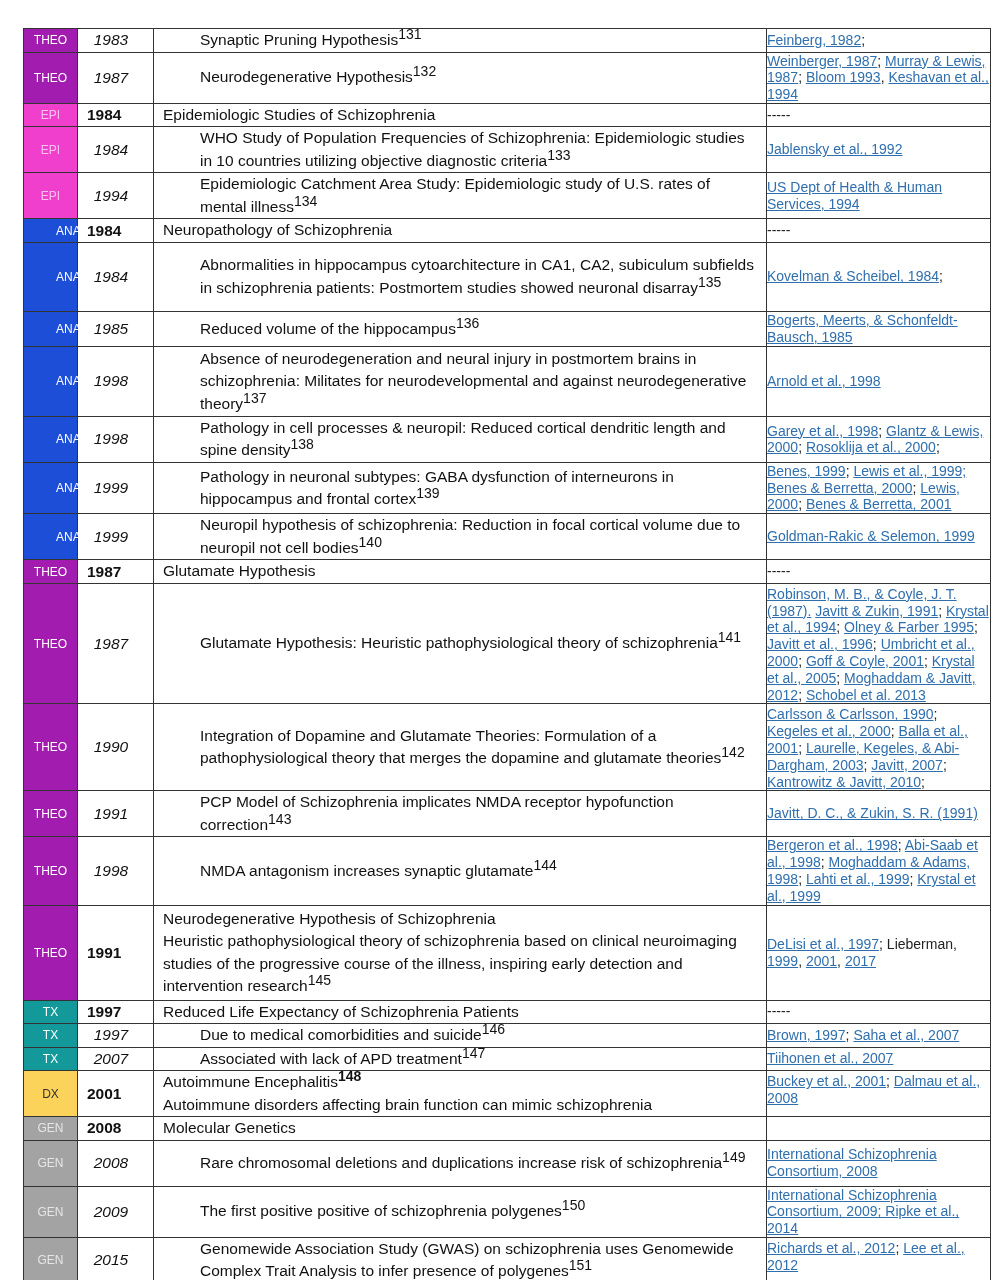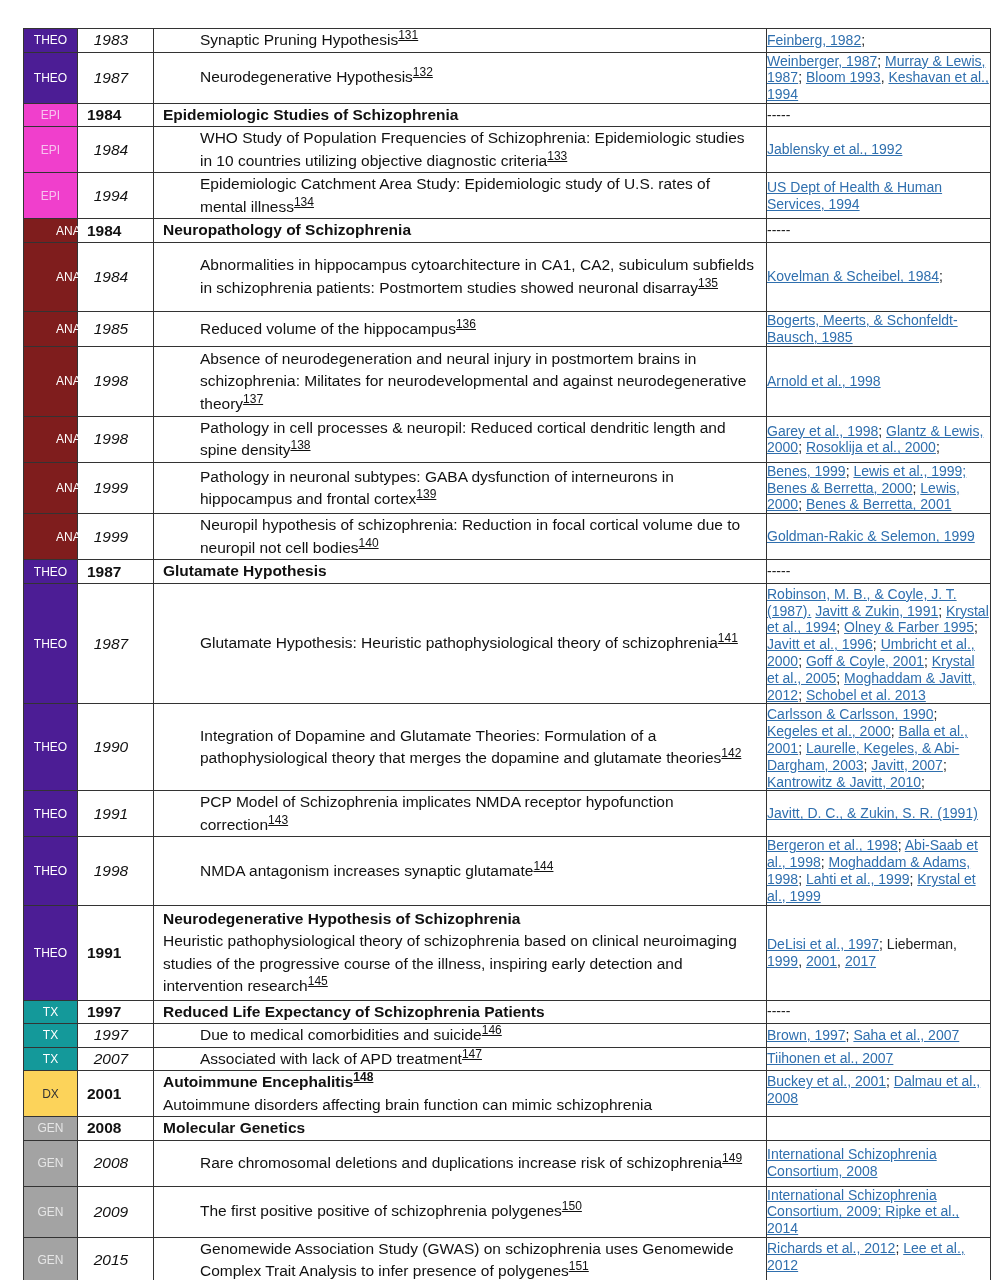--- a/index.html
+++ b/index.html
@@ -6,34 +6,34 @@
   body { width: 1004px; height: 1280px; position: relative; overflow: hidden;
          font-family: "Liberation Sans", sans-serif; color: #111; }
   table.timeline { position: absolute; left: 23px; top: 28px; width: 967px;
          border-collapse: collapse; table-layout: fixed; }
   table.timeline td { border: 1px solid #333; vertical-align: middle; padding: 0; }
   col.c-cat { width: 54px; } col.c-year { width: 76px; }
   col.c-desc { width: 613px; } col.c-ref { width: 224px; }
   td.cat { color: #fff; font-size: 12px; text-align: center; vertical-align: top;
            padding-top: 3px; line-height: 14px; }
   td.cat.mid { vertical-align: middle; padding-top: 0; }
-  td.cat.THEO { background: #4c1d95; }
+  td.cat.THEO { background: #a21caf; }
   td.cat.EPI  { background: #f03fcc; color: #f7c2ee; }
-  td.cat.ANA  { background: #7f1d1d; padding-left: 32px; }
+  td.cat.ANA  { background: #1d4ed8; padding-left: 32px; }
   td.cat.TX   { background: #14999a; }
   td.cat.DX   { background: #fcd35a; color: #333; }
   td.cat.GEN  { background: #a3a3a3; color: #e6e6e6; }
   td.year { font-size: 15.5px; line-height: 22px; }
   td.year.sub { font-style: italic; text-align: center; padding-right: 9px; }
   td.year.main { font-weight: bold; text-align: left; padding-left: 9px; }
   td.desc { font-size: 15.5px; line-height: 22.5px; }
   td.desc.sub { padding-left: 46px; padding-right: 6px; }
   td.desc.main { padding-left: 9px; padding-right: 6px; }
-  td.desc .title { font-weight: bold; }
-  sup { font-size: 12px; line-height: 0; vertical-align: 6px; text-decoration: underline; }
+  td.desc .title { font-weight: normal; }
+  sup { font-size: 14px; line-height: 0; vertical-align: 6px; }
   td.ref { font-size: 14px; line-height: 16.8px; padding: 0 6px 0 9px; color: #222; margin-left: 44px; }
   td.ref.top { vertical-align: top; padding-top: 2px; }
   a.cite { color: #2f6fae; text-decoration: underline; }
   span.sep { color: #222; }
 </style>
 </head>
 <body>
 
 <table class="timeline">
   <colgroup>

